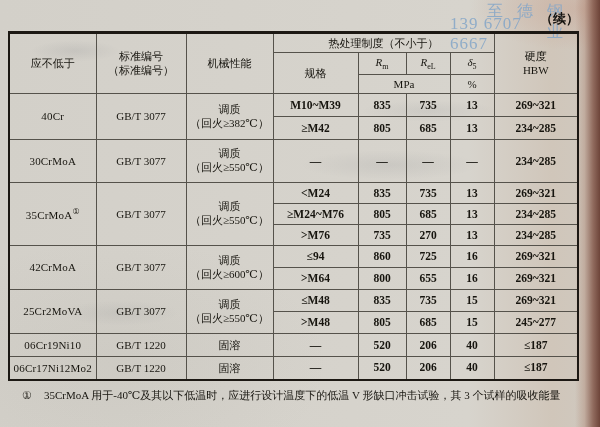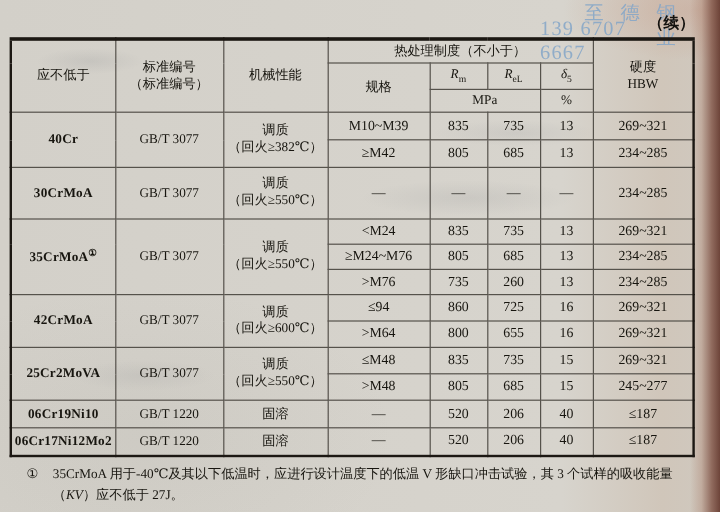--- a/index.html
+++ b/index.html
@@ -35,22 +35,22 @@
     position:absolute;left:8px;top:31px;width:569px;
     border-collapse:collapse;table-layout:fixed;
     border:2px solid #1c1813;border-top-width:3px;
   }
   .tbl td{
     border:1px solid #55524b;
     text-align:center;vertical-align:middle;
     padding:0;font-size:11px;line-height:1.3;color:#17150f;
     overflow:hidden;
   }
-  .tbl .num{font-size:11.5px;}
-  .tbl .mat{font-size:11px;letter-spacing:0.2px;font-weight:bold;}
+  .tbl .num{font-size:11.5px;font-weight:bold;}
+  .tbl .mat{font-size:11px;letter-spacing:0.2px;}
   .tbl sup{font-size:8px;vertical-align:super;}
   .tbl sub{font-size:8px;}
   .tbl i{font-style:italic;}
   .two-line div{line-height:1.25;}
   tr.rh-h1{height:20px;} tr.rh-h2{height:22px;} tr.rh-h3{height:19px;}
   tr.rh-23{height:23px;} tr.rh-43{height:43px;} tr.rh-21{height:21px;} tr.rh-22{height:22px;}
 
   .footnote{position:absolute;left:22px;top:387px;width:552px;font-size:11px;line-height:16px;color:#17150f;}
   .fn-row{display:flex;}
   .fn-marker{width:22px;flex:0 0 22px;}
@@ -157,21 +157,21 @@
   <tr class="rh-21">
     <td class="num">≥M24~M76</td>
     <td class="num">805</td>
     <td class="num">685</td>
     <td class="num">13</td>
     <td class="num">234~285</td>
   </tr>
   <tr class="rh-21">
     <td class="num">&gt;M76</td>
     <td class="num">735</td>
-    <td class="num">260</td>
+    <td class="num">270</td>
     <td class="num">13</td>
     <td class="num">234~285</td>
   </tr>
 
   <tr class="rh-22">
     <td rowspan="2" class="mat"><span>42CrMoA</span></td>
     <td rowspan="2">GB/T 3077</td>
     <td rowspan="2" class="two-line">
       <div>调质</div>
       <div>（回火≥600℃）</div>
@@ -233,16 +233,13 @@
     <td class="num">≤187</td>
   </tr>
 </tbody>
   </table>
 
 <div class="footnote">
   <div class="fn-row">
     <span class="fn-marker">①</span>
     <span>35CrMoA 用于-40℃及其以下低温时，应进行设计温度下的低温 V 形缺口冲击试验，其 3 个试样的吸收能量</span>
   </div>
-  <div class="fn-line2">
-    <span>（</span><i>KV</i><span>）应不低于 27J。</span>
-  </div>
 </div>
 
 </body></html>

